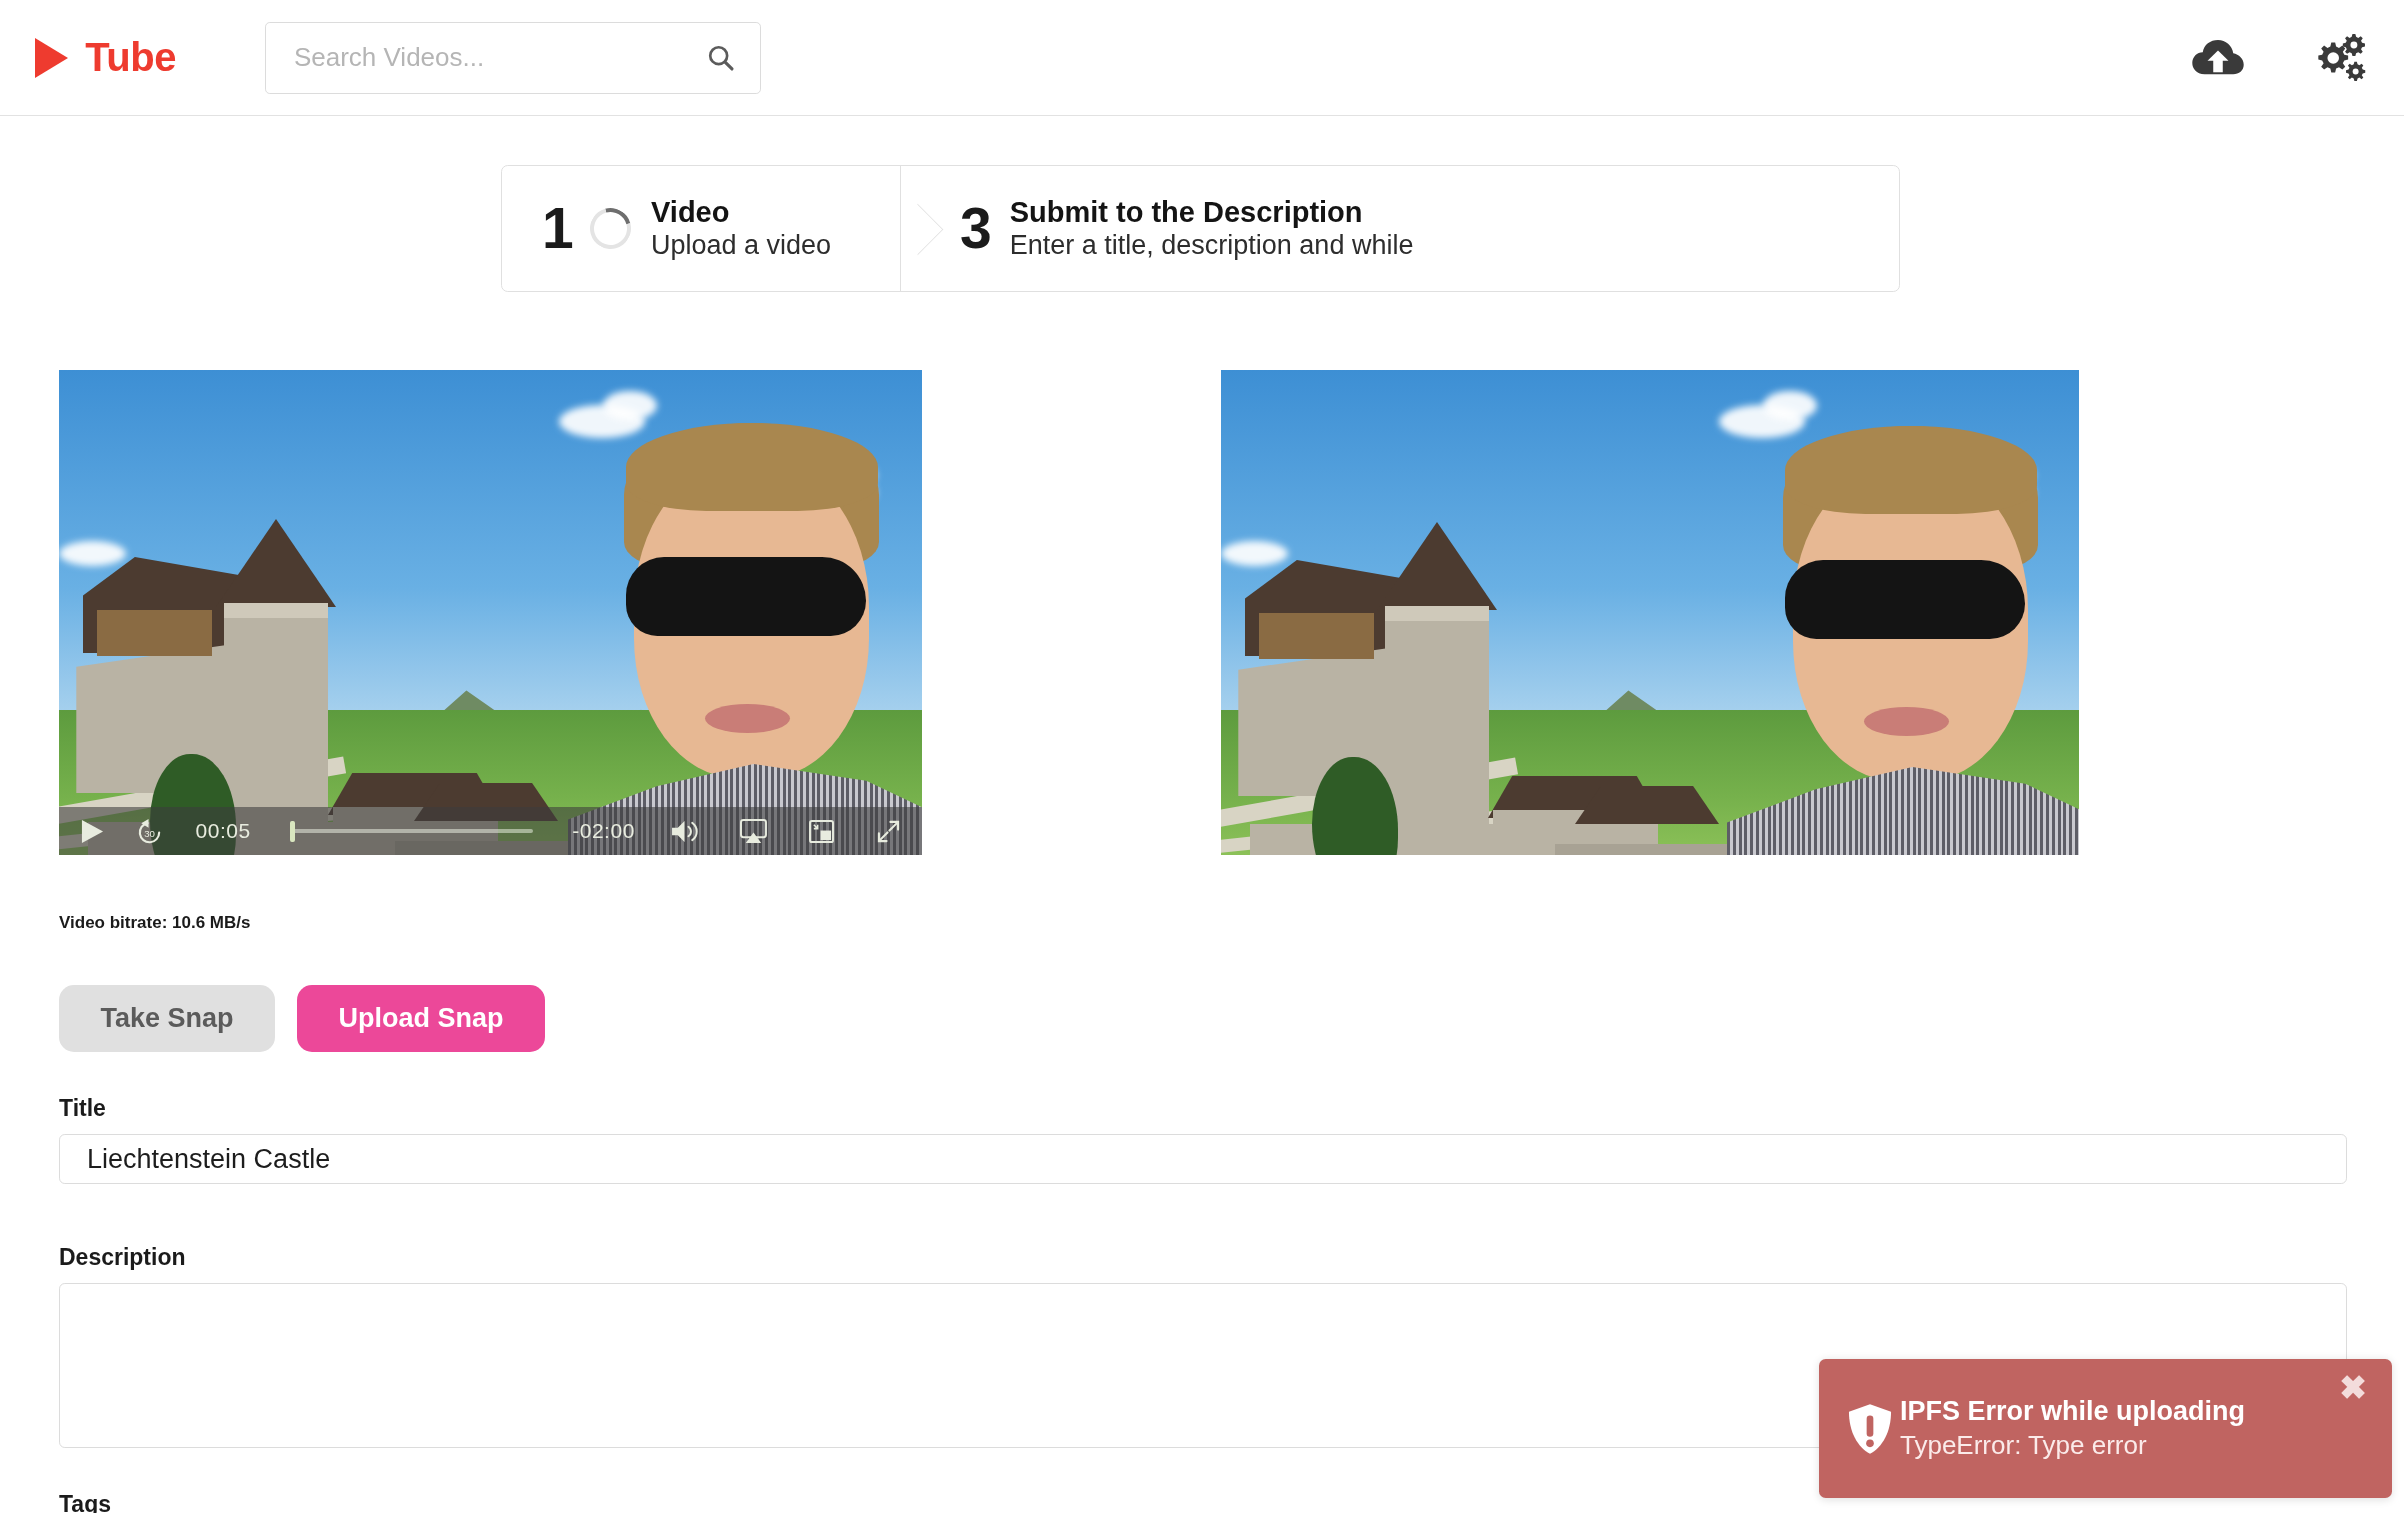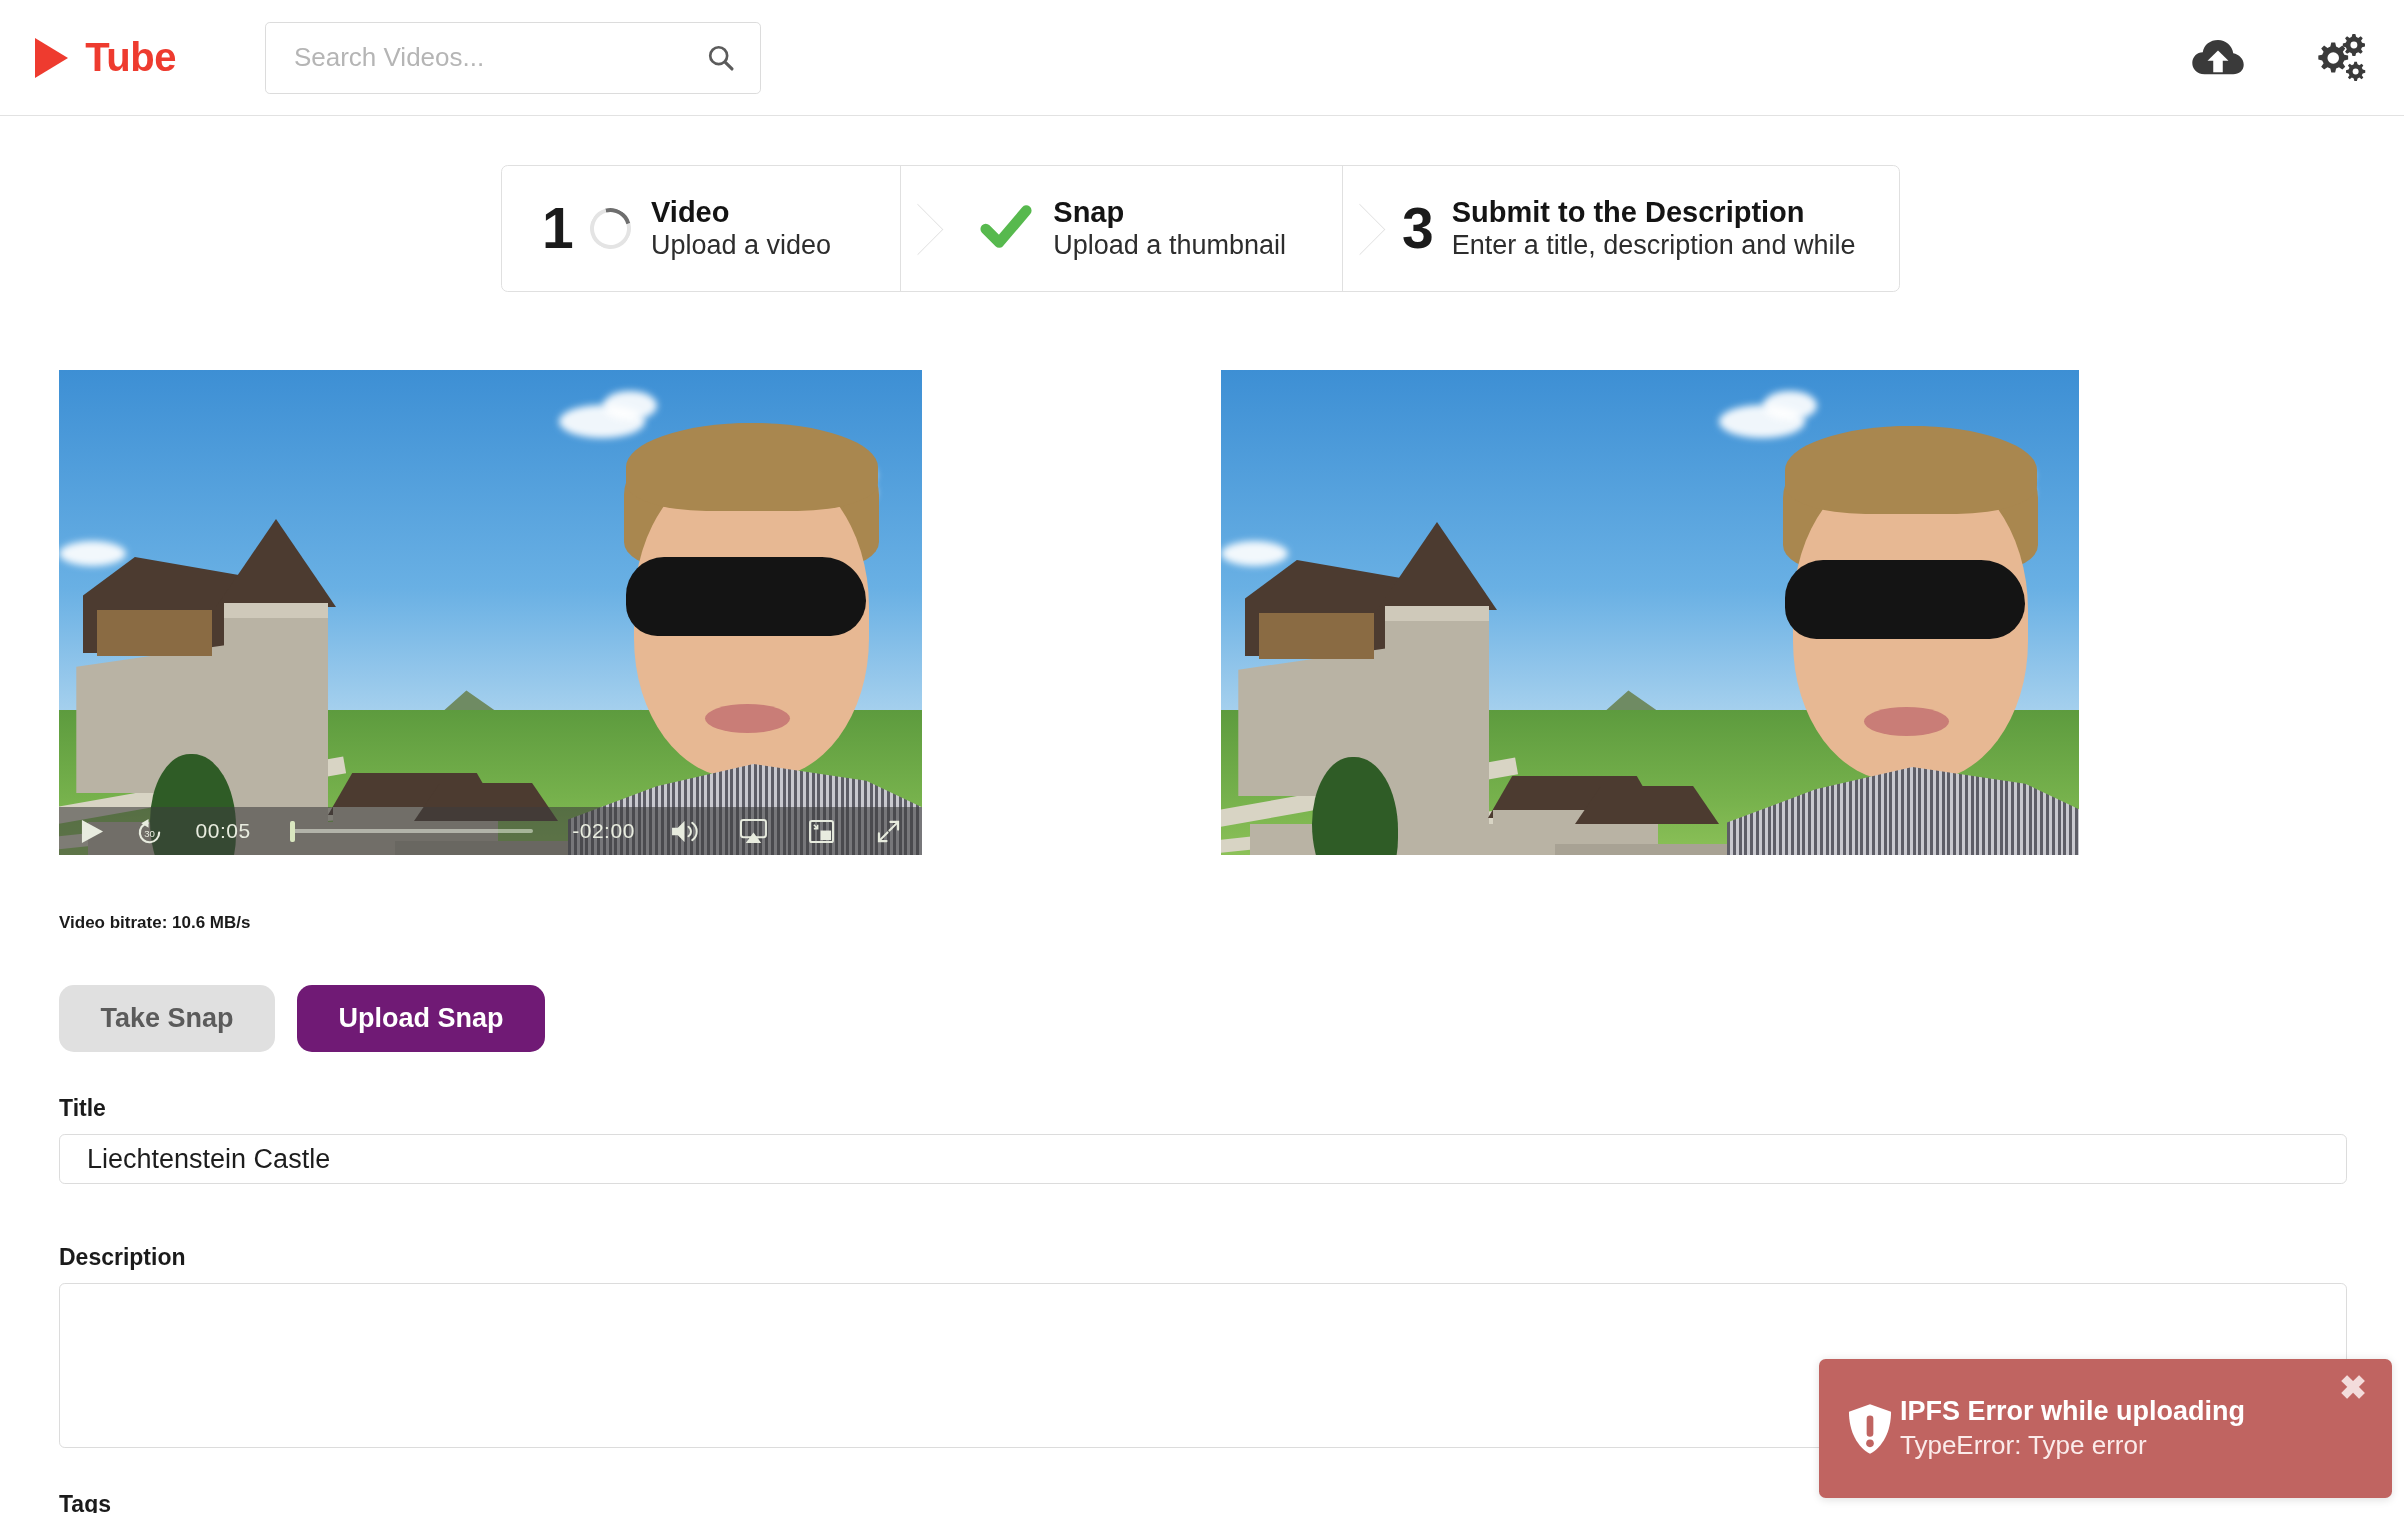--- a/index.html
+++ b/index.html
@@ -232,21 +232,21 @@
     font-family: "Liberation Sans", sans-serif;
     font-size: 27px; font-weight: bold;
     display: flex; align-items: center; justify-content: center;
   }
   .btn-take {
     width: 216px; height: 67px;
     background: #e0e0e0; color: #5b5b5b;
   }
   .btn-upload {
     width: 248px; height: 67px;
-    background: #701a75; color: #ffffff;
+    background: #ec4899; color: #ffffff;
   }
 
   
   .field-label {
     position: absolute; left: 59px;
     font-size: 23px; font-weight: bold; color: #1b1b1b;
   }
   .lbl-title { top: 1095px; }
   .lbl-desc  { top: 1244px; }
   .lbl-tags  { top: 1491px; }
@@ -346,33 +346,20 @@
     <div class="step-num">1</div>
     <div class="step-marker">
       <div class="spinner-ring"></div>
     </div>
     <div class="step-text">
       <div class="step-title">Video</div>
       <div class="step-sub">Upload a video</div>
     </div>
   </div>
 
-  <div class="step step-2">
-    <div class="step-divider" style="left:0"></div>
-    <div class="step-chevron" style="left:0"></div>
-    <div class="step-marker">
-      <svg class="check-mark" viewBox="0 0 56 56">
-        <path d="M7 30 L21 44 L49 11" fill="none" stroke="#57b94e" stroke-width="11" stroke-linecap="round" stroke-linejoin="round"></path>
-      </svg>
-    </div>
-    <div class="step-text">
-      <div class="step-title">Snap</div>
-      <div class="step-sub">Upload a thumbnail</div>
-    </div>
-  </div>
 
   <div class="step step-3">
     <div class="step-divider" style="left:0"></div>
     <div class="step-chevron" style="left:0"></div>
     <div class="step-num">3</div>
     <div class="step-text" style="margin-left:18px">
       <div class="step-title">Submit to the Description</div>
       <div class="step-sub">Enter a title, description and while</div>
     </div>
   </div>

